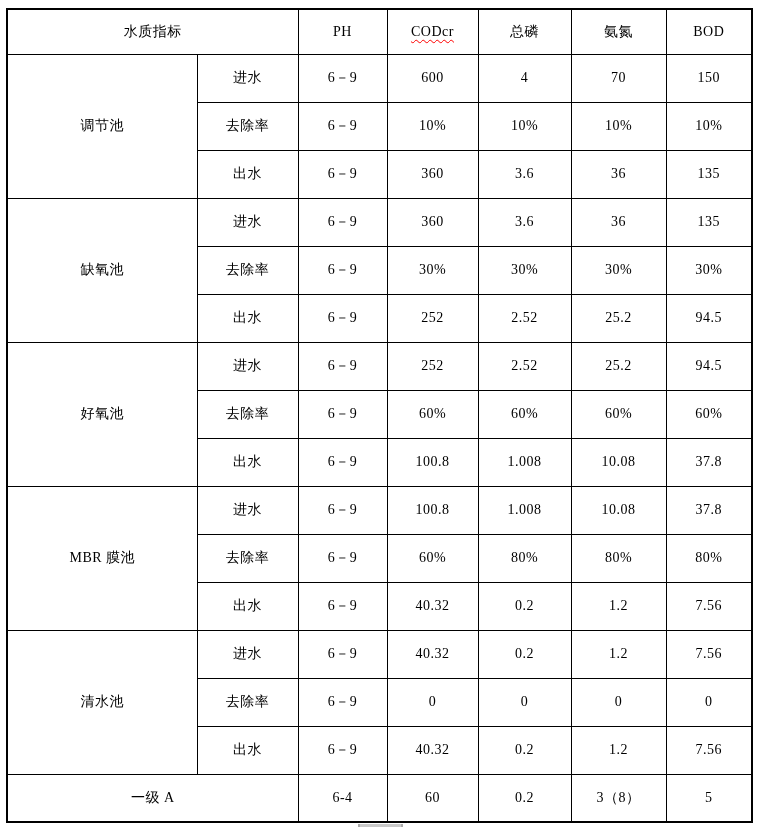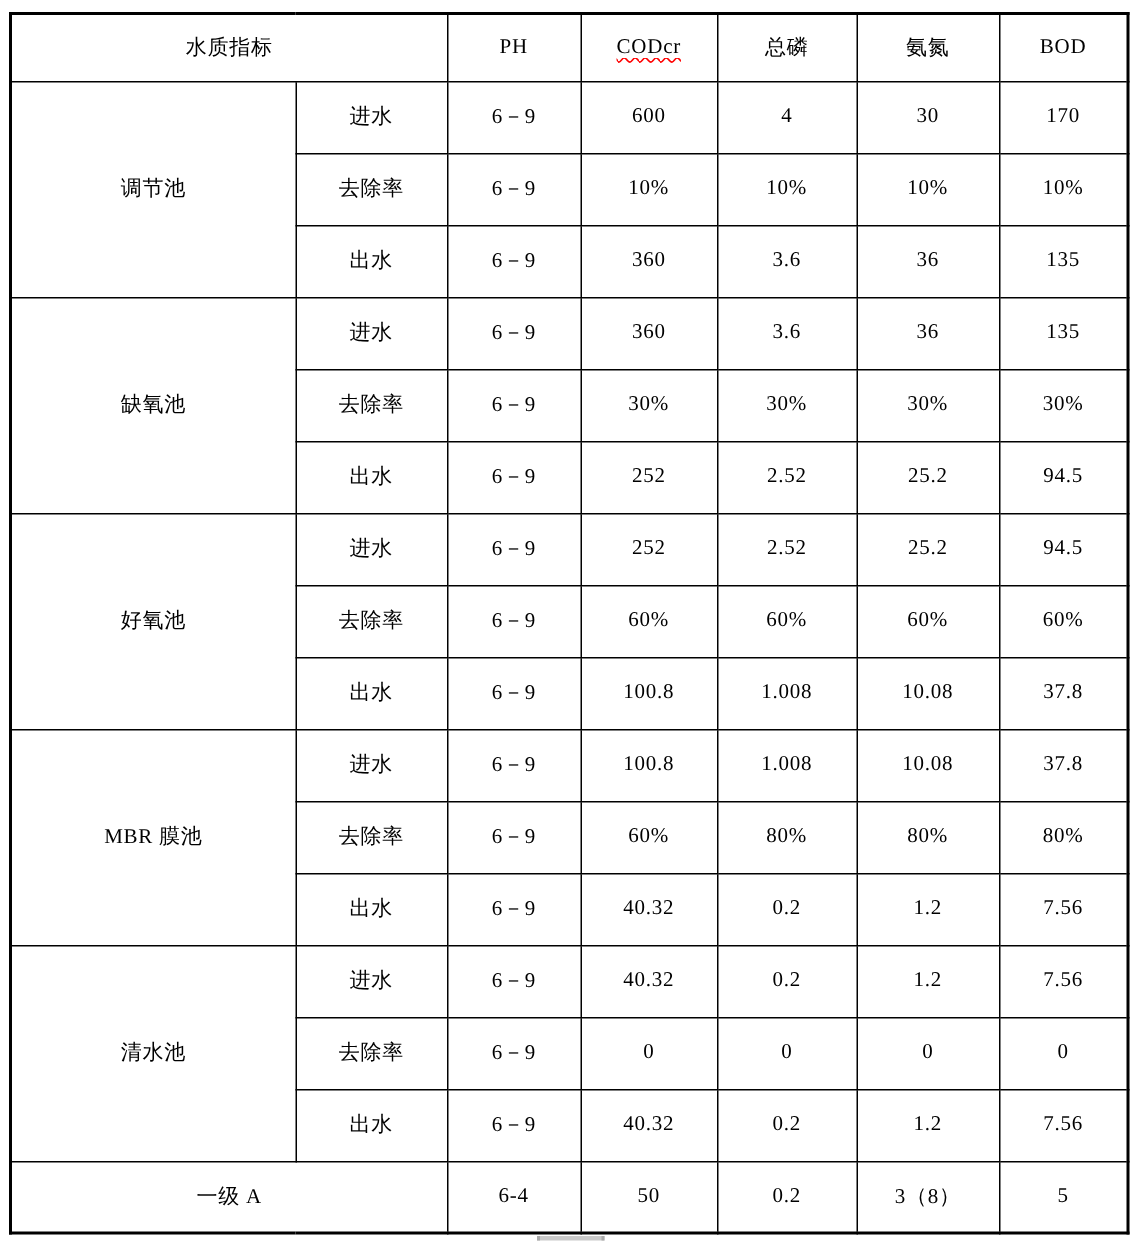--- a/index.html
+++ b/index.html
@@ -70,22 +70,22 @@
       <td><span>氨氮</span></td>
       <td><span>BOD</span></td>
     </tr>
 
     <tr class="row">
       <td rowspan="3">调节池</td>
       <td>进水</td>
       <td>6－9</td>
       <td>600</td>
       <td>4</td>
-      <td>30</td>
-      <td>170</td>
+      <td>70</td>
+      <td>150</td>
     </tr>
     <tr class="row">
       <td>去除率</td>
       <td>6－9</td>
       <td>10%</td>
       <td>10%</td>
       <td>10%</td>
       <td>10%</td>
     </tr>
     <tr class="row">
@@ -197,21 +197,21 @@
       <td>6－9</td>
       <td>40.32</td>
       <td>0.2</td>
       <td>1.2</td>
       <td>7.56</td>
     </tr>
 
     <tr class="row">
       <td colspan="2">一级 A</td>
       <td>6-4</td>
-      <td>50</td>
+      <td>60</td>
       <td>0.2</td>
       <td>3（8）</td>
       <td>5</td>
     </tr>
   </tbody>
     </table>
 
   <div class="artifact"></div>
 </div>
 

